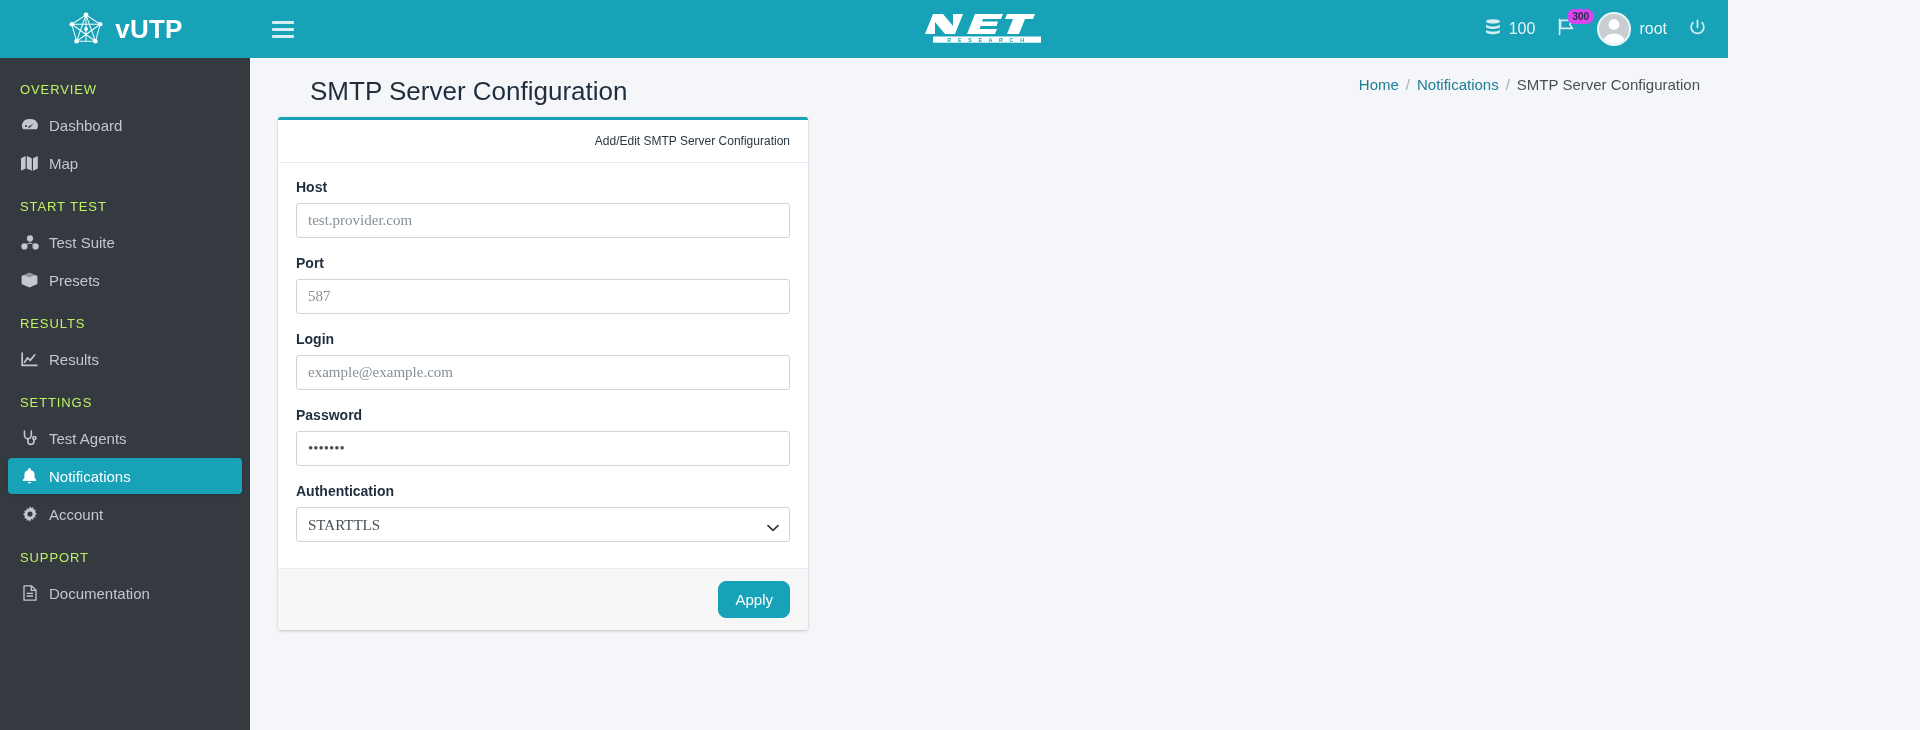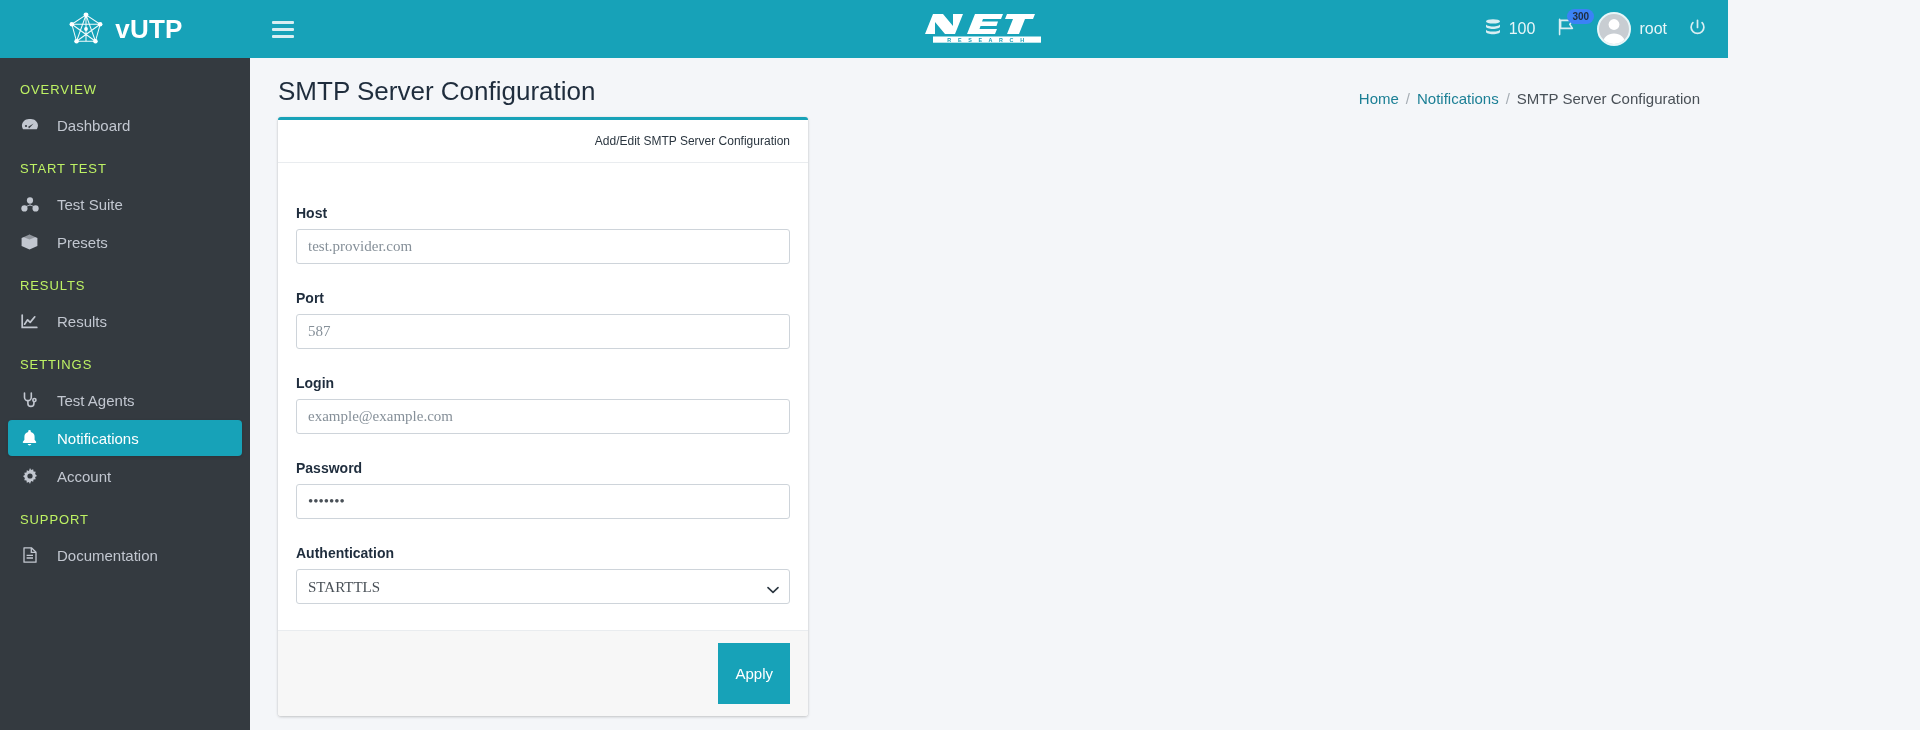--- a/index.html
+++ b/index.html
@@ -20,86 +20,86 @@
     align-items: center; justify-content: center; gap: 10px;
   }
   .brand-logo { width: 38px; height: 34px; display: block; }
   .brand-text { color: #fff; font-size: 26px; font-weight: bold; letter-spacing: .2px; }
   .nav { padding-top: 8px; }
   .nav-header {
     color: #bef264; font-size: 13px; font-weight: 400; letter-spacing: .9px;
     padding: 16px 20px 8px 20px; text-transform: uppercase;
   }
   .nav-item {
-    display: flex; align-items: center; gap: 18px;
+    display: flex; align-items: center; gap: 10px;
     margin: 2px 8px; padding: 9px 12px; border-radius: 4px;
     color: #c2c7d0; font-size: 15px; cursor: pointer;
   }
   .nav-item .ico { width: 19px; height: 18px; display: flex; align-items: center; justify-content: center; flex: 0 0 19px; }
   .nav-item .ico svg { display: block; }
   .nav-item.active { background: #17a2b8; color: #fff; box-shadow: 0 1px 3px rgba(0,0,0,.15); }
 
   
   .main { flex: 1; display: flex; flex-direction: column; min-width: 0; background: #f4f6f9; }
   .topbar {
     height: 58px; background: #17a2b8; display: flex; align-items: center;
     padding: 0 22px 0 22px; position: relative; flex: 0 0 58px;
   }
   .hamburger { width: 22px; height: 20px; display: flex; flex-direction: column; justify-content: center; gap: 4px; cursor: pointer; }
   .hamburger i { display: block; height: 3px; background: #d9eef2; border-radius: 1px; }
   .net-logo { position: absolute; left: 50%; top: 50%; transform: translate(-50%,-50%); width: 140px; }
   .topright { margin-left: auto; display: flex; align-items: center; gap: 22px; }
   .tr-item { display: flex; align-items: center; gap: 8px; color: #e8f6f8; font-size: 16px; cursor: pointer; position: relative; }
   .badge {
-    position: absolute; top: -9px; left: 10px; background: #3b82f6; color: #1f2d3d;
+    position: absolute; top: -9px; left: 10px; background: #d946ef; color: #1f2d3d;
     font-size: 10px; font-weight: bold; border-radius: 9px; padding: 1px 5px; line-height: 13px;
   }
   .avatar {
     width: 34px; height: 34px; border-radius: 50%; background: #c8cdd2;
     display: flex; align-items: flex-end; justify-content: center; overflow: hidden;
     border: 2px solid #e8f6f8;
   }
   .avatar svg { display: block; }
 
   
-  .content-header { display: flex; align-items: flex-end; padding: 18px 28px 10px 28px; }
+  .content-header { display: flex; align-items: flex-start; padding: 18px 28px 10px 28px; margin-left: 32px; }
   .page-title { font-size: 26px; color: #1f2d3d; font-weight: 400; }
   .breadcrumb { margin-left: auto; display: flex; align-items: center; gap: 7px; font-size: 15px; color: #495057; }
   .breadcrumb .crumb-link { color: #1b7f95; cursor: pointer; }
   .breadcrumb .sep { color: #a6adb4; }
 
   
   .content-body { padding: 0 28px; }
   .card {
     width: 530px; background: #fff; border-top: 3px solid #17a2b8;
     border-radius: 3px; box-shadow: 0 0 1px rgba(0,0,0,.125), 0 1px 3px rgba(0,0,0,.2);
   }
   .card-header { padding: 14px 18px; border-bottom: 1px solid #e9ecef; }
   .card-title { font-size: 12px; color: #2b3640; font-weight: 400; text-align: right; }
   .card-body { padding: 16px 18px 20px 18px; }
-  .form-group { margin-bottom: 17px; margin-top: 26px; }
+  .form-group { margin-bottom: 17px; }
   .form-group:last-child { margin-bottom: 6px; }
   .form-label { display: block; font-size: 14px; font-weight: bold; color: #1f2d3d; margin-bottom: 8px; }
   .form-control {
     width: 100%; height: 35px; padding: 6px 11px; font-size: 15px;
     font-family: Liberation Serif, serif; color: #495057;
     background: #fff; border: 1px solid #ced4da; border-radius: 3px; outline: none;
   }
   .form-control::placeholder { color: #869099; }
   select.form-control { cursor: pointer; appearance: none; background-image: none; padding-right: 28px; }
   .select-wrap { position: relative; }
   .select-wrap .chev { position: absolute; right: 11px; top: 11px; pointer-events: none; }
   .card-footer {
     background: #f7f7f7; border-top: 1px solid #e9ecef; padding: 12px 18px;
     display: flex; justify-content: flex-end; border-radius: 0 0 3px 3px;
   }
   .btn-primary {
     background: #17a2b8; border: 1px solid #17a2b8; color: #fff;
     font-size: 15px; font-family: "Liberation Sans", sans-serif;
-    padding: 21px 16px; border-radius: 0; cursor: pointer;
+    padding: 9px 16px; border-radius: 8px; cursor: pointer;
   }
 </style>
 </head>
 <body>
 
 <div class="app">
 
   <aside class="sidebar">
     <div class="brand">
       <span class="brand-logo">
@@ -127,20 +127,28 @@
       <div class="nav-item">
         <span class="ico">
           <svg width="17" height="15" viewBox="0 0 17 15" fill="currentColor">
               <path d="M8.5 1C4.4 1 1 4.1 1 8c0 1.5.5 2.9 1.3 4h14.4C17.5 10.9 18 9.5 18 8c0-3.9-3.4-7-7.5-7z" transform="scale(.94)"></path>
               <circle cx="5" cy="8" r="1.1" fill="#343a40"></circle>
               <path d="M8 10.6 12.6 5.6 7.2 8.8z" fill="#343a40"></path>
             </svg>
         </span>
         <span>Dashboard</span>
       </div>
+      <div class="nav-item">
+        <span class="ico">
+          <svg width="17" height="15" viewBox="0 0 17 15" fill="currentColor">
+              <path d="M0 2.2 4.6 0v12.6L0 14.8zM5.8 0l5 2.2v12.6l-5-2.2zM12 2.2 16.8 0v12.6L12 14.8z"></path>
+            </svg>
+        </span>
+        <span>Map</span>
+      </div>
 
       <div class="nav-header">START TEST</div>
       <div class="nav-item">
         <span class="ico">
           <svg width="18" height="15" viewBox="0 0 18 15" fill="currentColor">
               <circle cx="9" cy="3.4" r="3.1"></circle>
               <circle cx="3.4" cy="11.4" r="3.1"></circle>
               <circle cx="14.6" cy="11.4" r="3.1"></circle>
               <path d="M8.6 6.3h.8v2.4h-.8z"></path>
               <path d="M5.2 8.9l3.4-1.2.3.8-3.4 1.2zM12.8 8.9 9.4 7.7l-.3.8 3.4 1.2z"></path>

